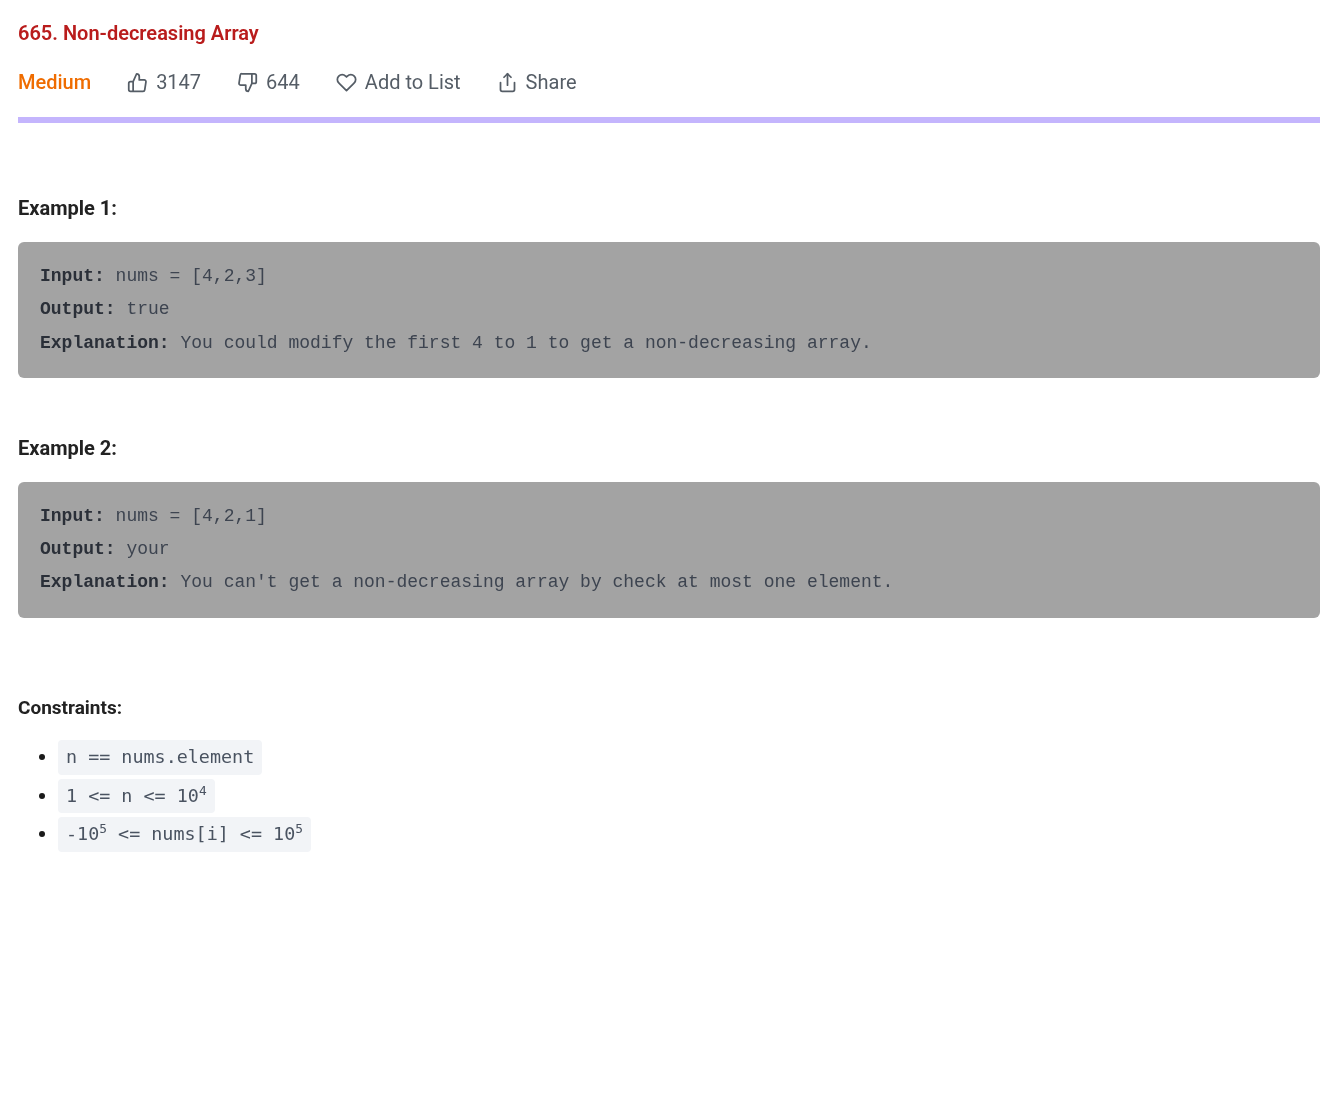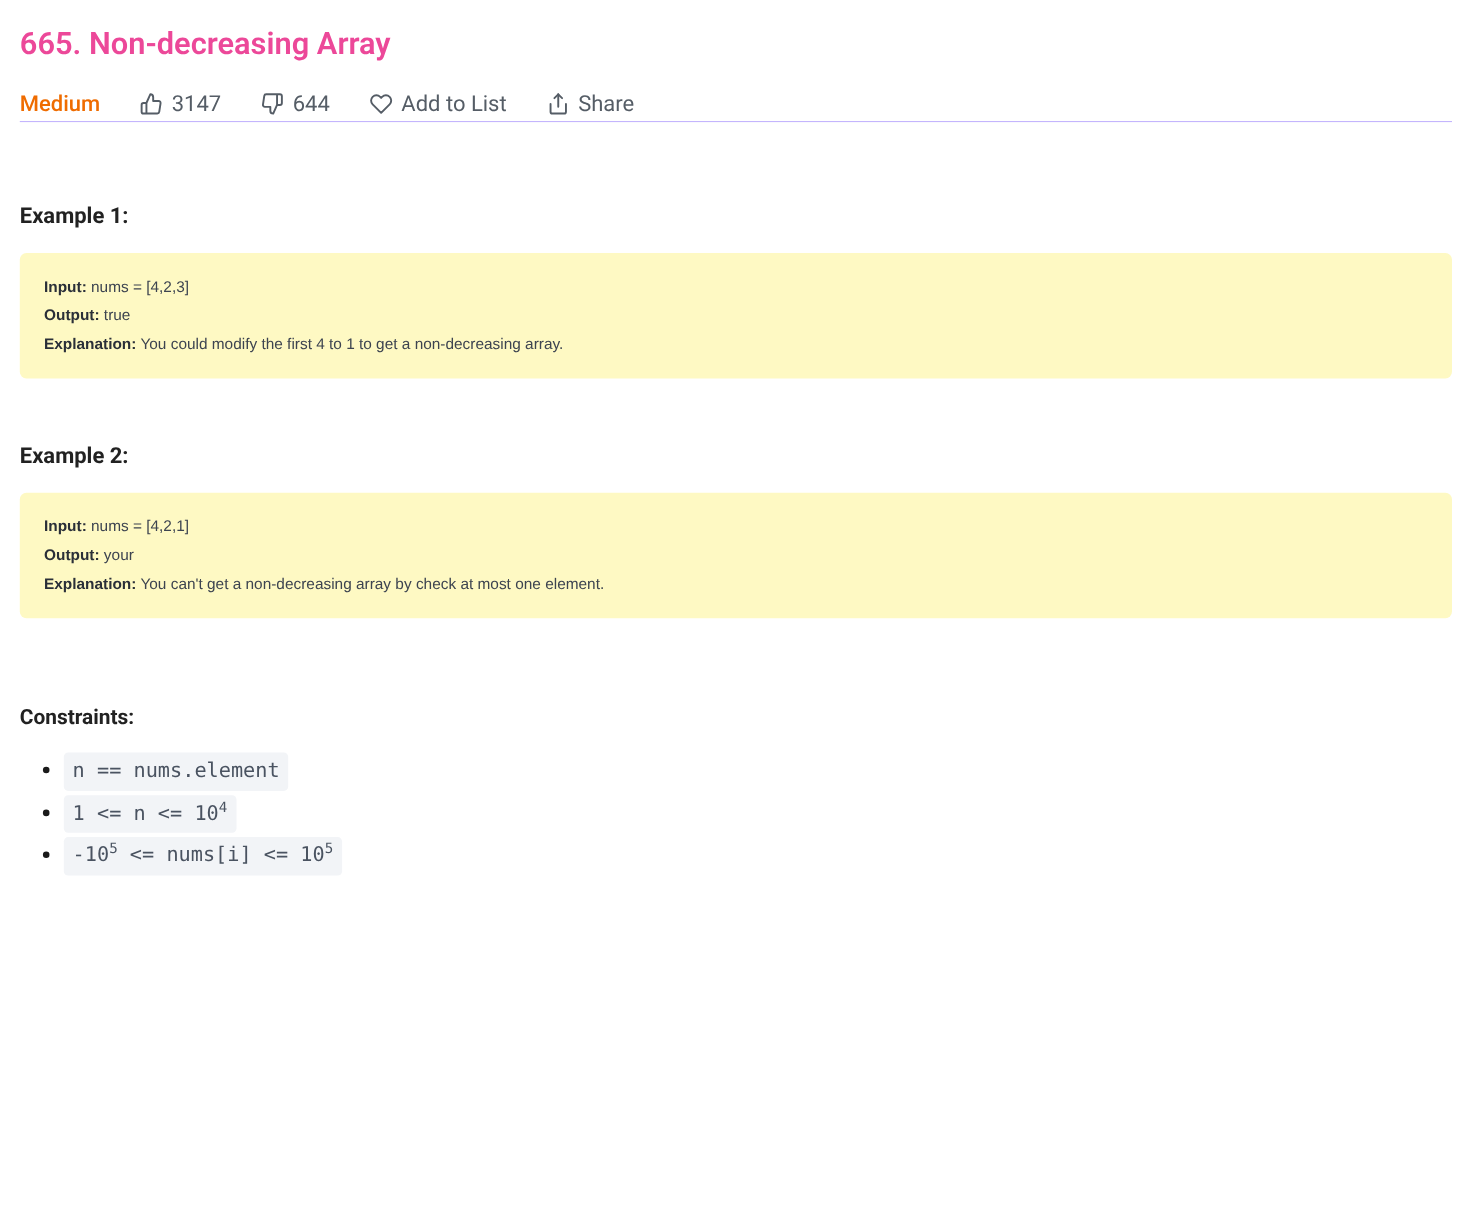--- a/index.html
+++ b/index.html
@@ -6,31 +6,31 @@
   body {
     font-family: -apple-system, BlinkMacSystemFont, "Segoe UI", Roboto, Helvetica, Arial, sans-serif;
     margin: 0;
     padding: 18px;
     color: #1a1a1a;
     font-size: 20px;
     line-height: 1.55;
     width: 1338px;
   }
   .title {
-    font-size: 28px;
+    font-size: 20px;
     font-weight: 600;
-    color: #ec4899;
+    color: #b91c1c;
     margin: 0 0 18px 0;
   }
   .meta-row {
     display: flex;
     align-items: flex-start;
     gap: 36px;
-    padding-bottom: 0;
-    border-bottom: 1px solid #c4b5fd;
+    padding-bottom: 19px;
+    border-bottom: 6px solid #c4b5fd;
     margin-bottom: 22px;
   }
   .difficulty {
     color: #ef6c00;
     font-size: 20px;
     font-weight: 500;
   }
   .meta-item {
     display: inline-flex;
     align-items: center;
@@ -51,26 +51,26 @@
   }
   strong { font-weight: 700; }
   h3.example-heading {
     font-size: 20px;
     font-weight: 700;
     color: #222;
     margin: 55px 0 18px 0;
   }
   h3.example-heading.first { margin-top: 70px; }
   pre.codeblock {
-    background: #fef9c3;
+    background: #a3a3a3;
     border-radius: 6px;
     padding: 18px 22px;
     margin: 0 0 10px 0;
-    font-family: Liberation Sans, sans-serif;
-    font-size: 14px;
+    font-family: Liberation Mono, monospace;
+    font-size: 18px;
     line-height: 1.85;
     color: #3d4450;
     white-space: pre-wrap;
     word-wrap: break-word;
   }
   pre.codeblock b { font-weight: 700; color: #2a2f38; }
   h3.constraints-heading {
     font-size: 19px;
     font-weight: 700;
     color: #222;

